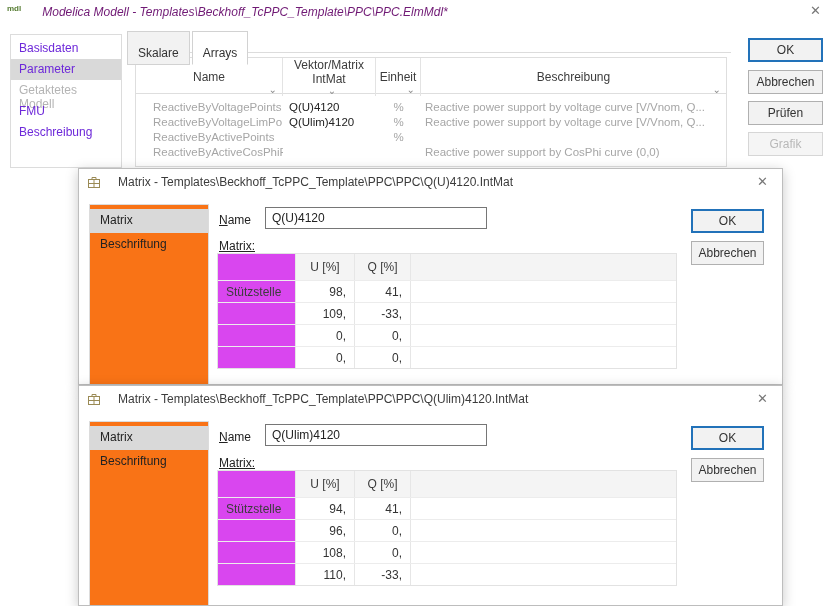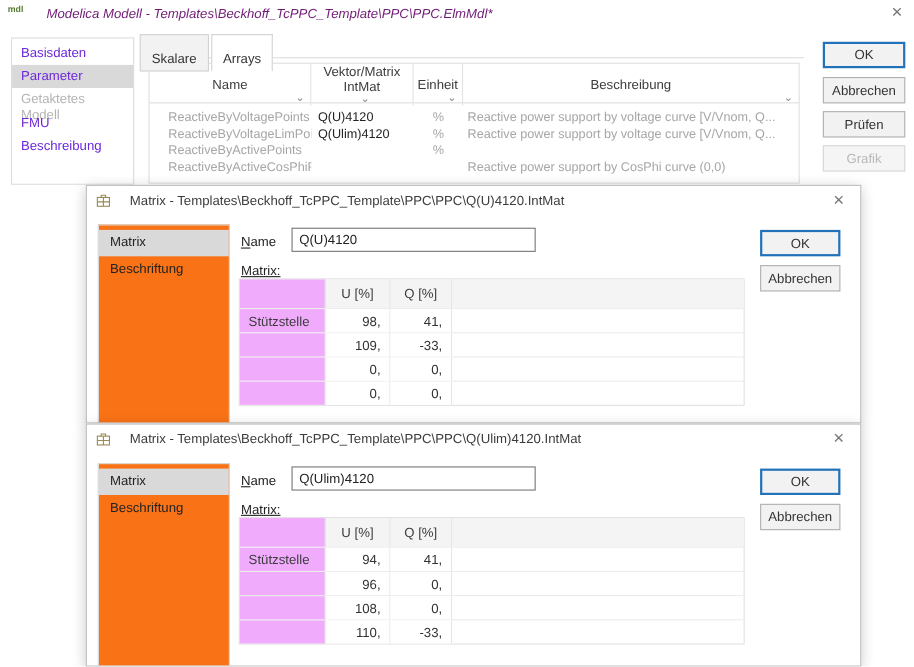--- a/index.html
+++ b/index.html
@@ -68,21 +68,21 @@
     border:1px solid #767676; padding:0 6px; font-family:"Liberation Sans", sans-serif; font-size:12px; color:#222; background:#fff; }
   .mtx-label { position:absolute; left:140px; top:70px; color:#222;text-decoration:underline; }
 
   .mtable { position:absolute; left:138px; top:84px; width:460px; border:1px solid #e2e2e2; background:#fff; }
   .mtable .row { display:grid; grid-template-columns:78px 59px 56px 1fr; }
   .mtable .row.head { height:26px; background:#f4f4f4; }
   .mtable .row.data { height:22px; border-top:1px solid #ececec; }
   .mtable .cell { border-right:1px solid #e6e6e6; display:flex; align-items:center; color:#3c3c3c; }
   .mtable .cell:last-child { border-right:none; }
   .mtable .row.head .cell { justify-content:center; }
-  .mtable .lblcol { background:#f0abfc; padding-left:8px; }
+  .mtable .lblcol { background:#d946ef; padding-left:8px; }
   .mtable .num { justify-content:flex-end; padding-right:8px; background:#fff; color:#333; }
 
   .dlg-btn { position:absolute; left:612px; width:73px; height:24px; background:#f2f2f2;
     border:1px solid #b0b0b0; font-size:12px; color:#333; display:flex; align-items:center; justify-content:center; cursor:default; }
   .dlg-btn.primary { border:2px solid #2272b9; }
 </style>
 </head>
 <body>
 
 <div class="titlebar">

